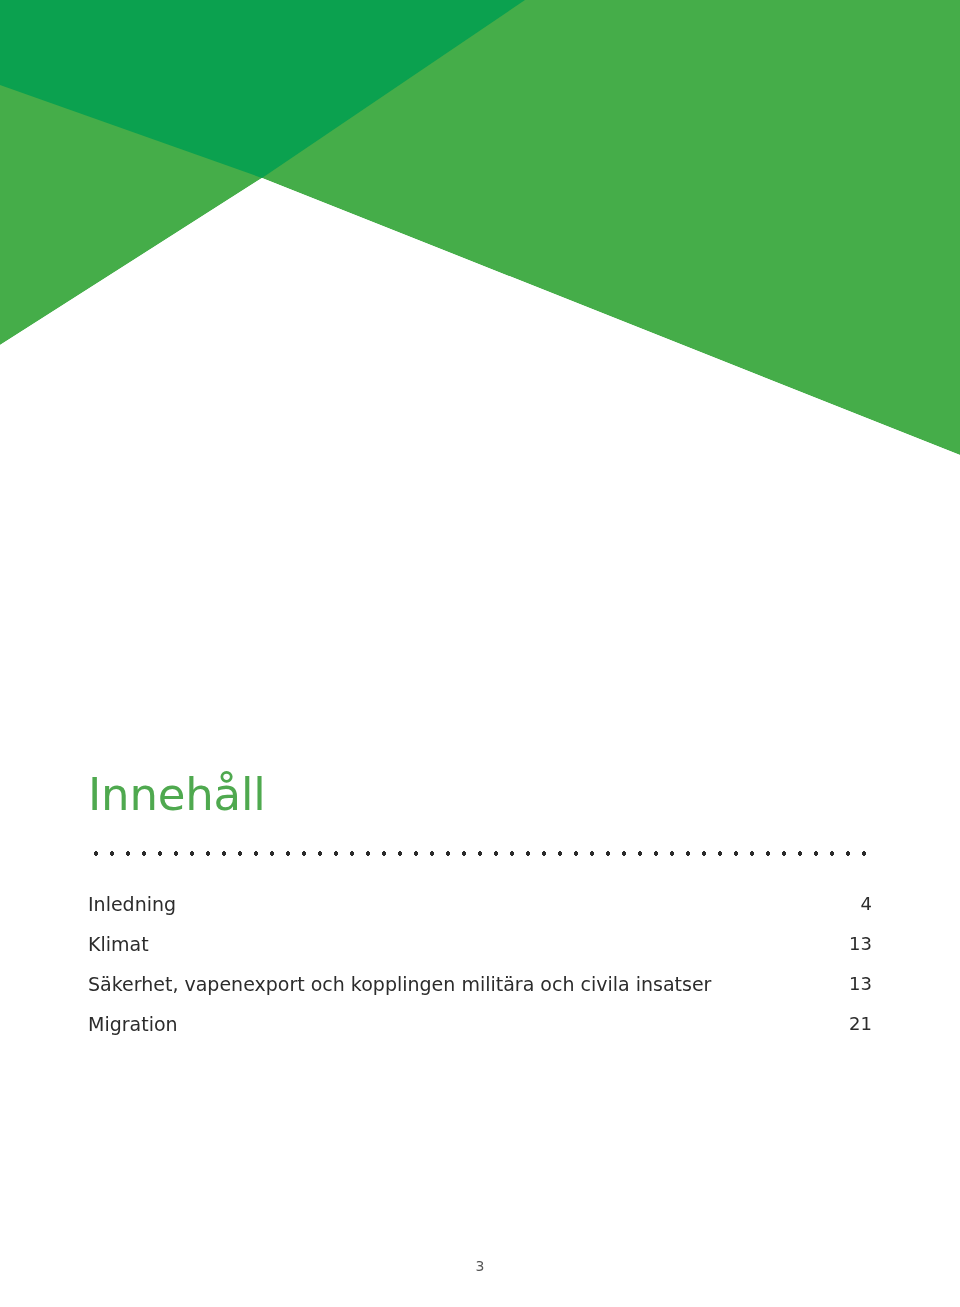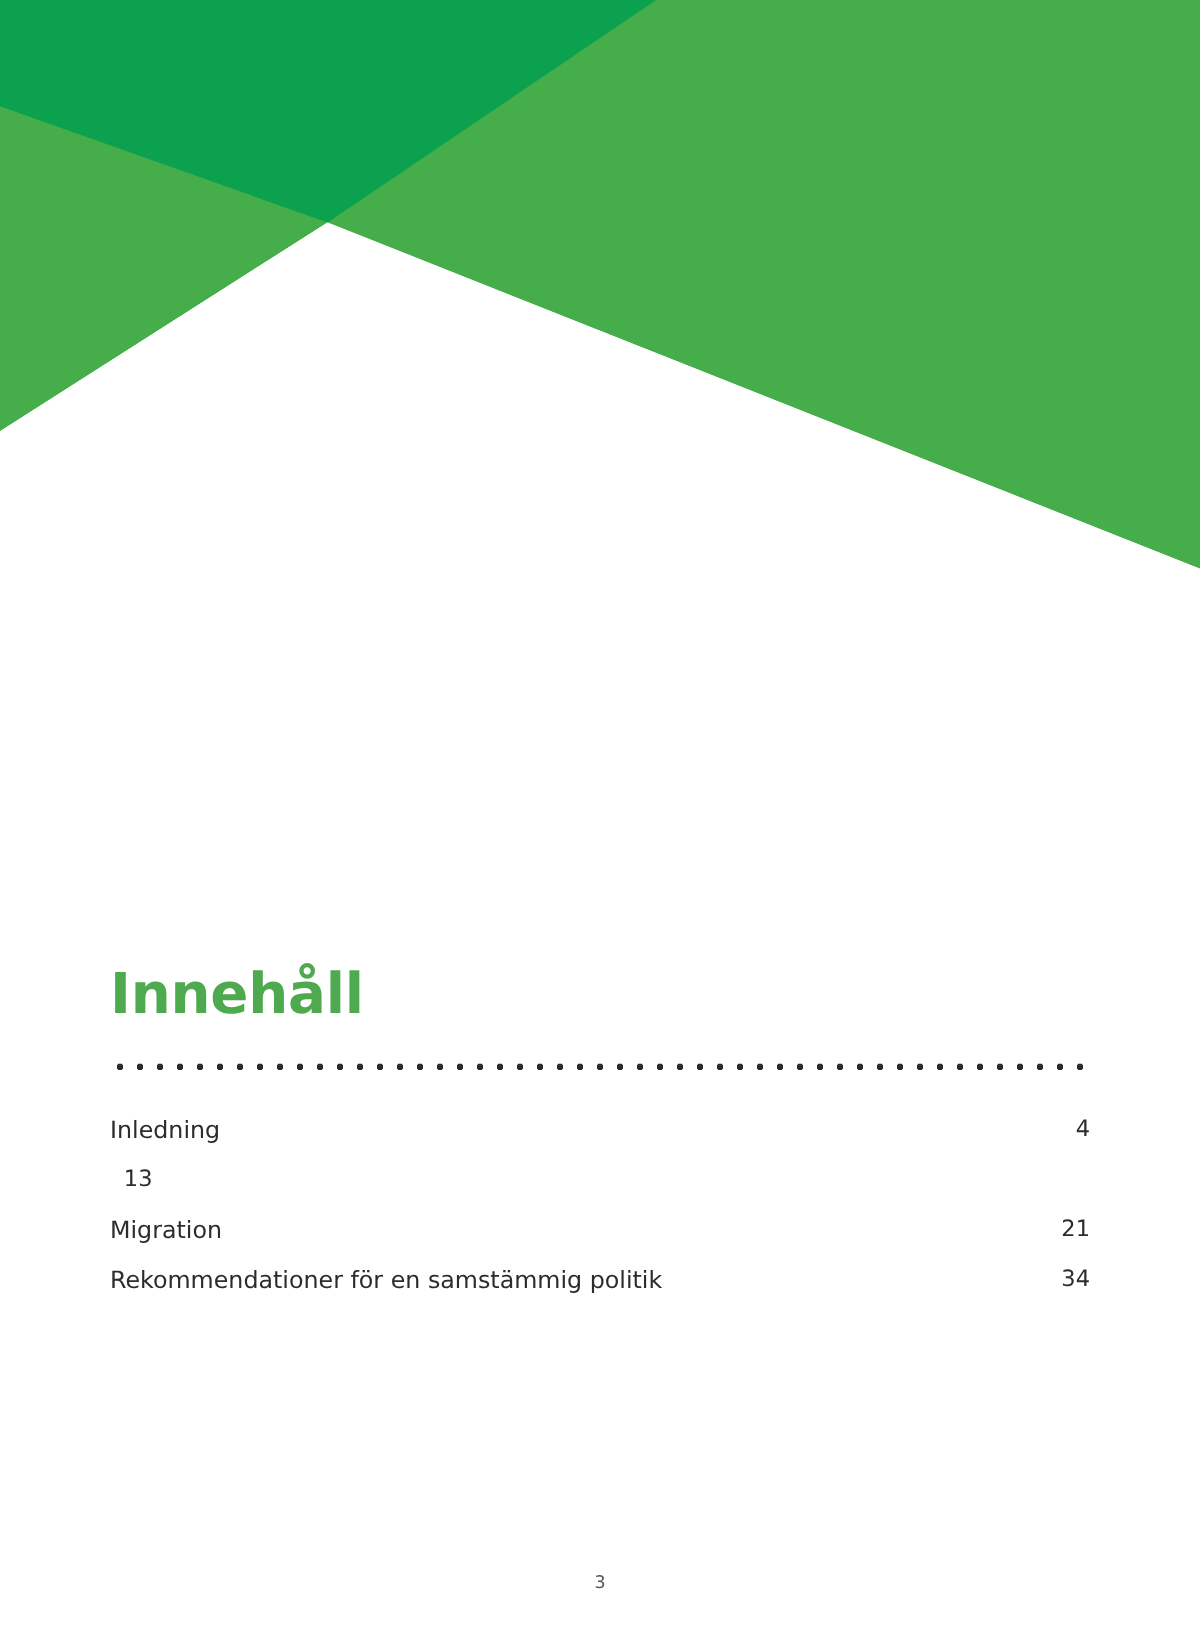--- a/index.html
+++ b/index.html
@@ -34,21 +34,21 @@
     width: 960px;
     height: 1307px;
   }
 
   #toc-title {
     position: absolute;
     left: 88px;
     top: 772px;
     font-size: 45px;
     line-height: 1;
-    font-weight: 700;
+    font-weight: 400;
     letter-spacing: -0.2px;
     color: #4fa94f;
     font-family: "DejaVu Sans", "Liberation Sans", sans-serif;
     white-space: nowrap;
   }
 
   #toc-divider {
     position: absolute;
     left: 88px;
     top: 851px;
@@ -125,34 +125,35 @@
   <div id="toc-divider"></div>
 
   <div id="toc-list">
 
     <div class="toc-row">
       <span class="toc-label">Inledning</span>
       <span class="toc-page">4</span>
     </div>
 
 
+    <div class="toc-row">
+      <span class="toc-label">Klimat</span>
+      <span class="toc-page">13</span>
+    </div>
 
     <div class="toc-row">
+      <span class="toc-label">Säkerhet, vapenexport och kopplingen militära och civila insatser</span>
       <span class="toc-page">13</span>
     </div>
 
     <div class="toc-row">
       <span class="toc-label">Migration</span>
       <span class="toc-page">21</span>
     </div>
 
 
 
-    <div class="toc-row">
-      <span class="toc-label">Rekommendationer för en samstämmig politik</span>
-      <span class="toc-page">34</span>
-    </div>
 
   </div>
 
   <div id="folio">3</div>
 
 </div>
 
 </body></html>

